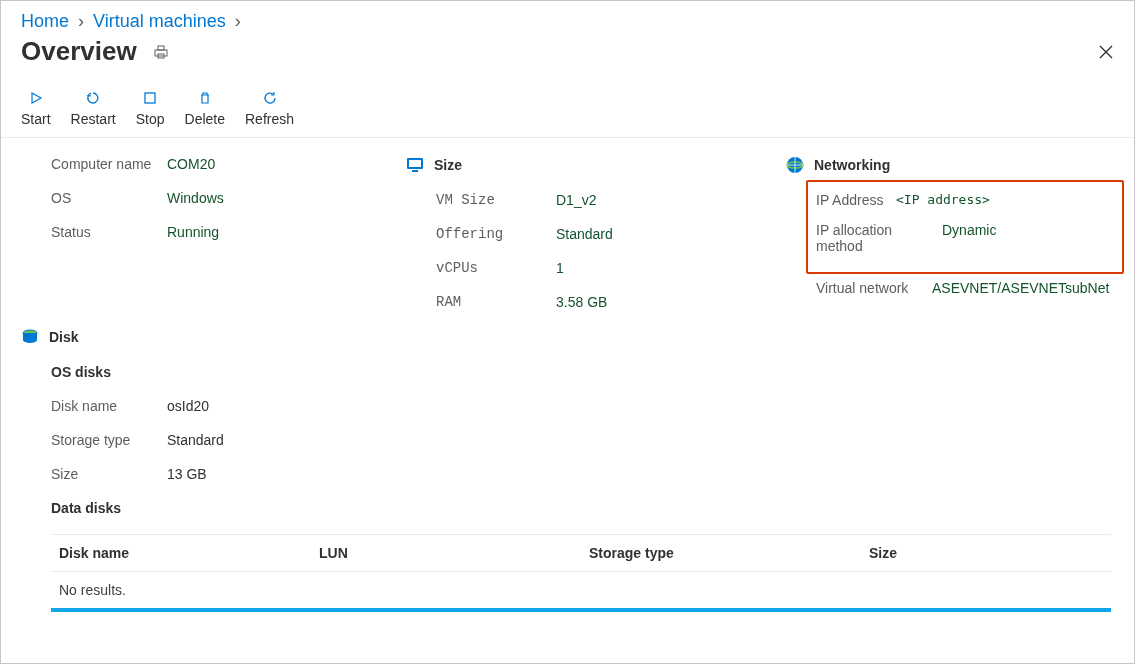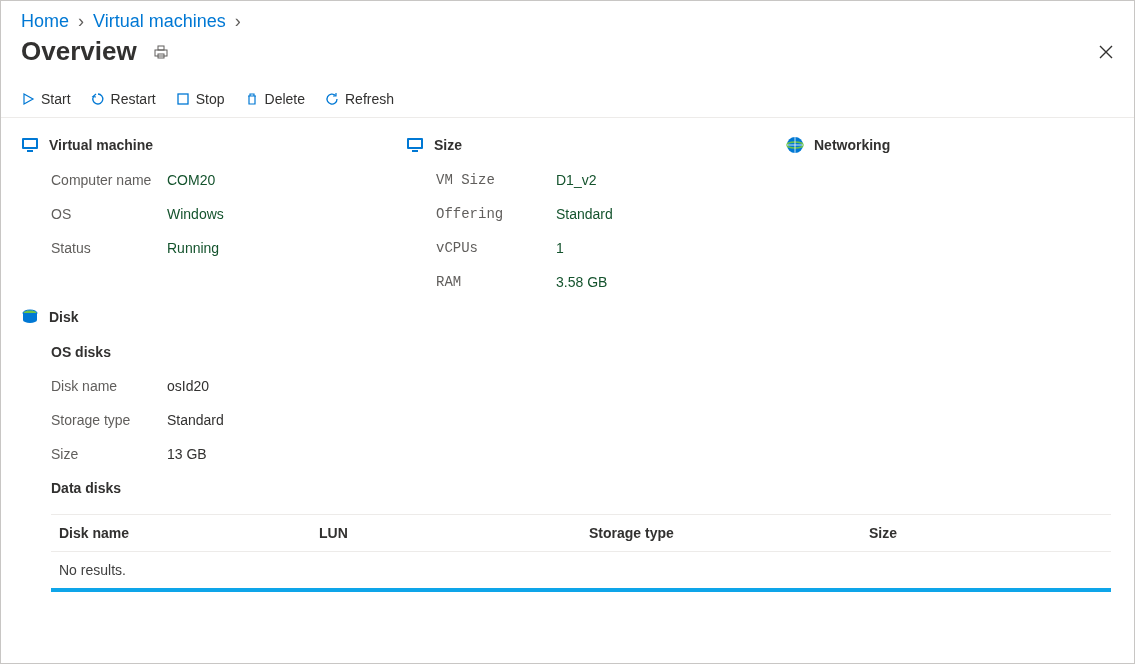--- a/index.html
+++ b/index.html
@@ -39,20 +39,21 @@
     padding: 10px 20px;
     border-bottom: 1px solid #edebe9;
   }
   .toolbar-btn {
     display: inline-flex;
     align-items: center;
     gap: 6px;
     cursor: pointer;
     color: #323130;
     font-size: 14px;
+    flex-direction: column;
   }
   .toolbar-btn .icon { color: #0078d4; display:inline-flex; }
   .panels {
     display: grid;
     grid-template-columns: 375px 370px 1fr;
     padding: 18px 20px 0 20px;
     column-gap: 10px;
   }
   .card-title {
     display: flex;
@@ -166,30 +167,20 @@
           <path d="M11 1 L11 4 L8 4" fill="none" stroke="#0078d4" stroke-width="1.2"></path>
         </svg>
       </span>
     <span>Refresh</span>
   </span>
 </div>
 
 <div class="panels">
 
   <div>
-    <div class="card-title">
-      <span>
-          <svg width="18" height="18" viewBox="0 0 18 18">
-            <rect x="1" y="2" width="16" height="11" rx="1" fill="#0078d4"></rect>
-            <rect x="3" y="4" width="12" height="7" fill="#fff"></rect>
-            <rect x="6" y="14" width="6" height="2" fill="#0078d4"></rect>
-          </svg>
-        </span>
-      <span>Virtual machine</span>
-    </div>
     <div style="padding-left:30px">
       <div class="kv">
           <span class="k">Computer name</span>
           <span class="v">COM20</span>
         </div>
       <div class="kv">
           <span class="k">OS</span>
           <span class="v">Windows</span>
         </div>
       <div class="kv">
@@ -234,20 +225,36 @@
     <div class="card-title">
       <span>
           <svg width="18" height="18" viewBox="0 0 18 18">
             <circle cx="9" cy="9" r="8" fill="#0078d4"></circle>
             <ellipse cx="9" cy="9" rx="8" ry="3" fill="none" stroke="#6cc24a" stroke-width="1.5"></ellipse>
             <path d="M9 1 L9 17 M1 9 L17 9" stroke="#fff" stroke-width="0.8"></path>
           </svg>
         </span>
       <span>Networking</span>
     </div>
+    <div style="padding-left:30px">
+      <div class="net-highlight">
+        <div class="kv">
+            <span class="k" style="width:80px">IP Address</span>
+            <span class="v" style="font-family:Consolas,monospace;font-size:13px">&lt;IP address&gt;</span>
+          </div>
+        <div class="kv">
+            <span class="k">IP allocation method</span>
+            <span class="v">Dynamic</span>
+          </div>
+      </div>
+      <div class="kv">
+          <span class="k" style="width:116px">Virtual network</span>
+          <span class="v">ASEVNET/ASEVNETsubNet</span>
+        </div>
+    </div>
   </div>
 </div>
 
 <div class="disk-section">
   <div class="card-title">
     <span>
         <svg width="18" height="18" viewBox="0 0 18 18">
           <ellipse cx="9" cy="5" rx="7" ry="3" fill="#6cc24a"></ellipse>
           <path d="M2 5 L2 12 A7 3 0 0 0 16 12 L16 5" fill="#0078d4"></path>
           <ellipse cx="9" cy="5" rx="7" ry="3" fill="none" stroke="#0078d4"></ellipse>

